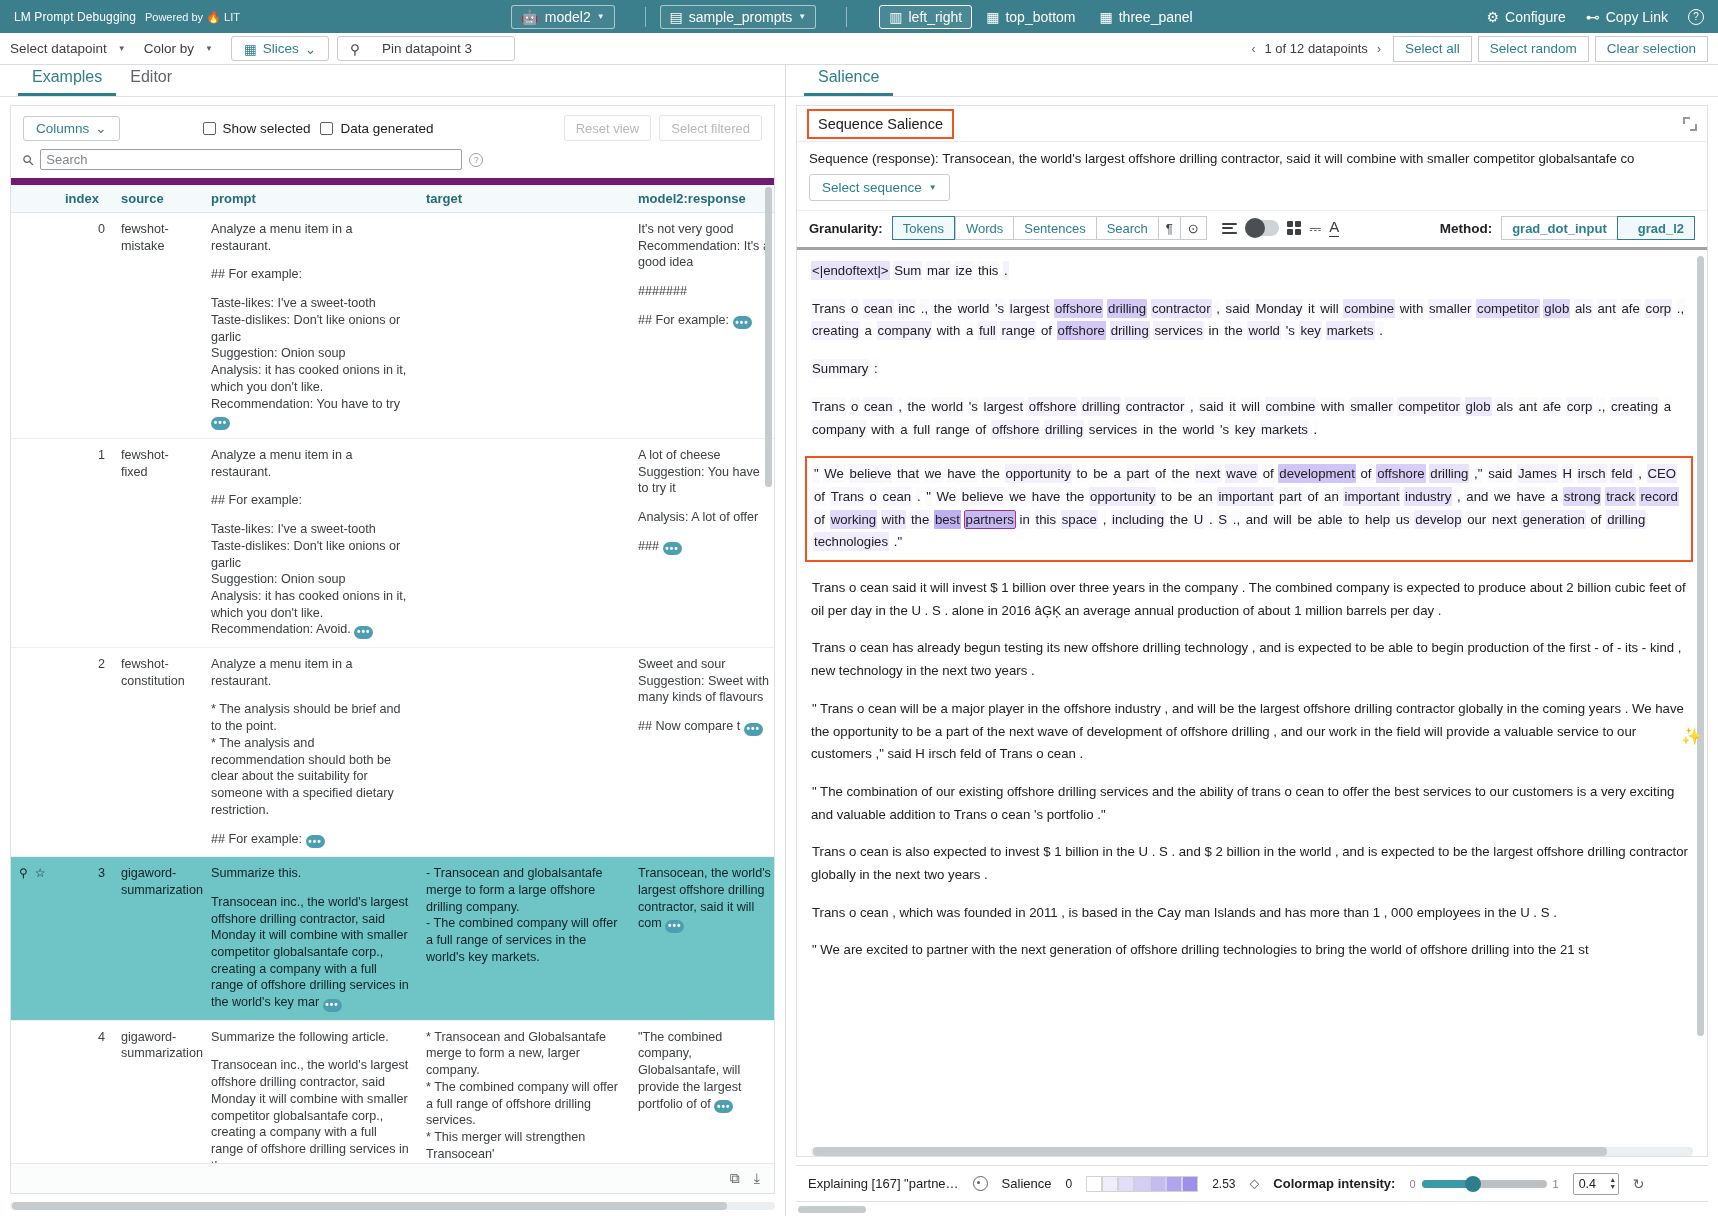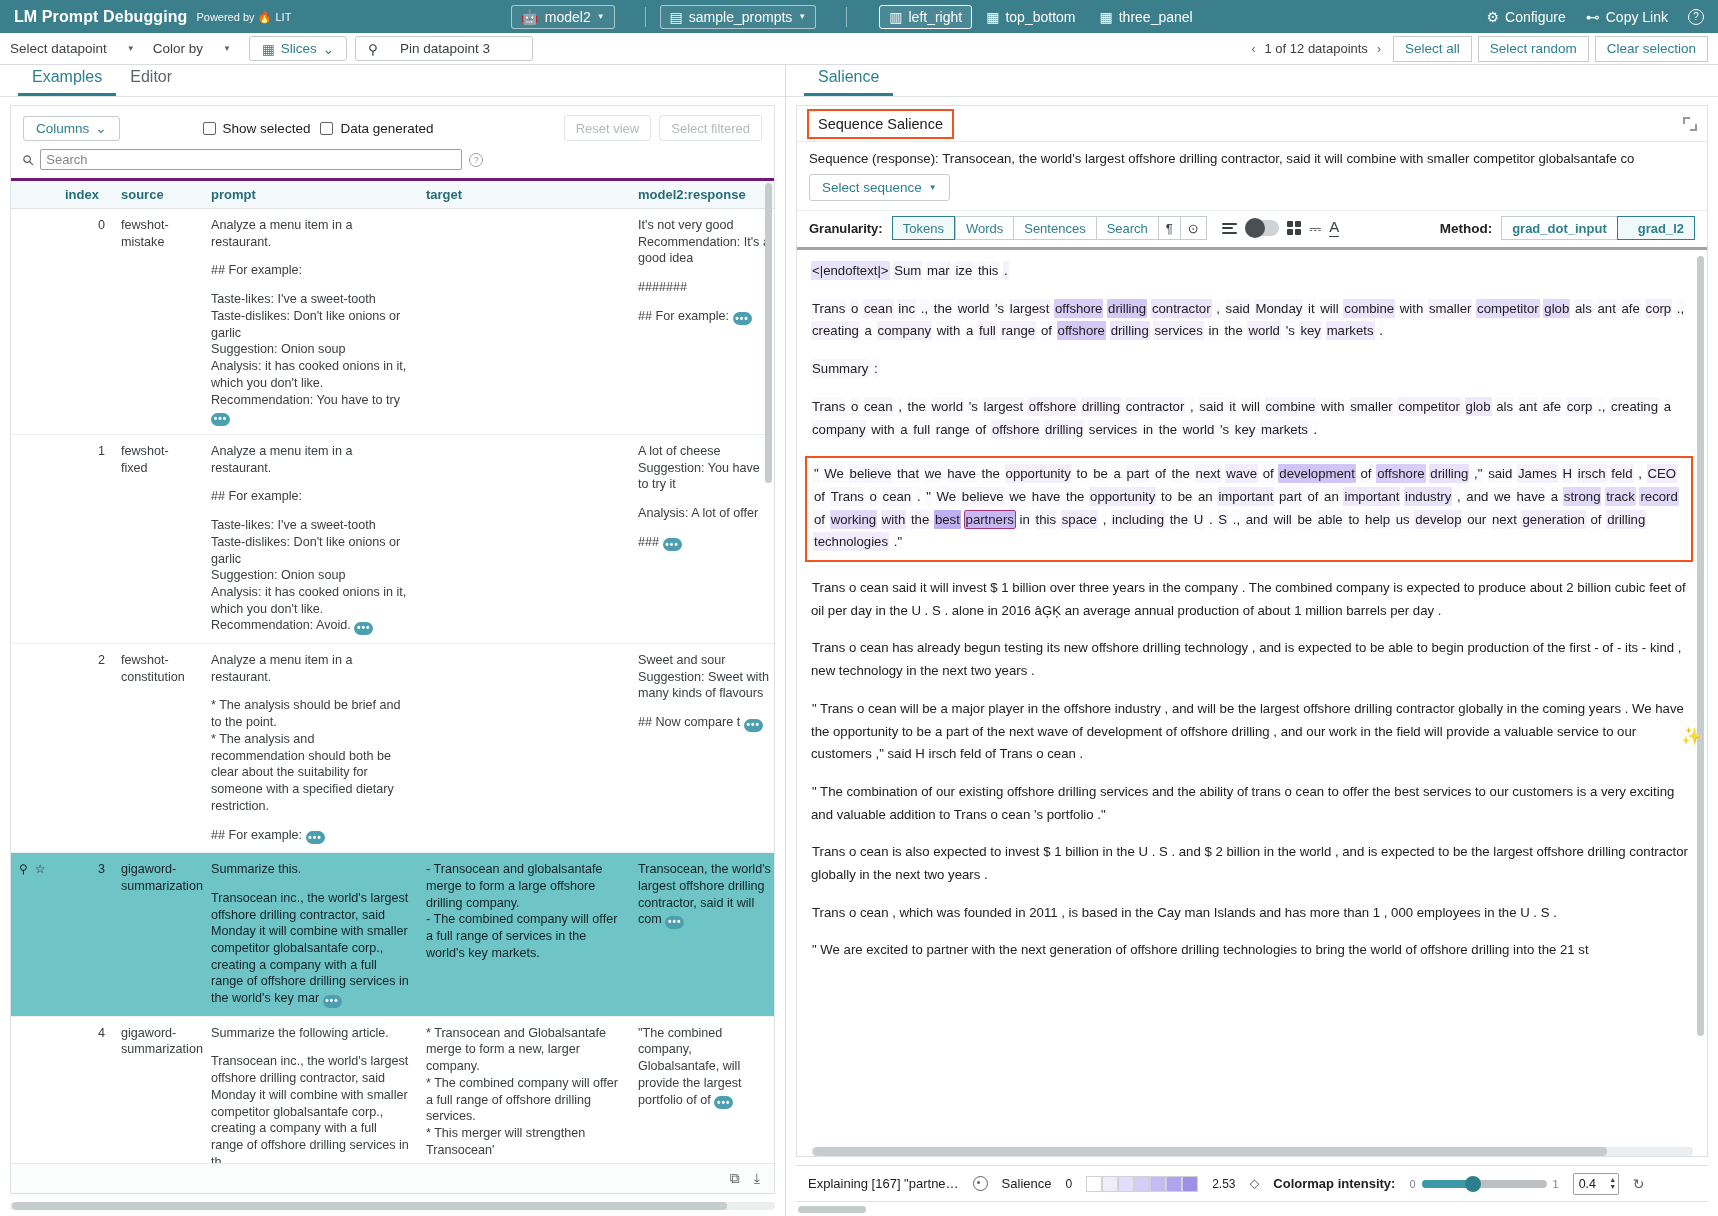--- a/index.html
+++ b/index.html
@@ -16,21 +16,21 @@
   .topbar {
     height: 33px;
     background: #3c7f8c;
     color: #fff;
     display: flex;
     align-items: center;
     padding: 0 14px;
     font-size: 13px;
     position: relative;
   }
-  .app-title { font-size: 16px; font-weight: bold; letter-spacing: .1px; text-align: center; }
+  .app-title { font-size: 12px; font-weight: normal; letter-spacing: .1px; text-align: center; }
   .powered { font-size: 11px; margin-left: 9px; opacity: .95; display:flex; align-items:center; gap:3px;}
   .flame { font-size: 12px; }
   .topbar-center {
     position: absolute; left: 0; right: 0;
     display: flex; align-items: center; justify-content: center; gap: 0;
     pointer-events: none;
   }
   .topbar-center > * { pointer-events: auto; }
   .sel-chip {
     border: 1px solid rgba(255,255,255,.55);
@@ -67,21 +67,21 @@
   
   .subbar {
     height: 32px;
     background: #fff;
     border-bottom: 1px solid #dadce0;
     display: flex; align-items: center;
     padding: 0 10px;
     font-size: 13.5px;
     color: #3c4043;
   }
-  .subbar-item { display:flex; align-items:center; gap:20px; margin-right: 18px; }
+  .subbar-item { display:flex; align-items:center; gap:11px; margin-right: 18px; }
   .subbar-item .caret { font-size: 8px; color:#5f6368; }
   .outline-btn {
     border: 1px solid #c8ccd0; border-radius: 3px;
     padding: 4px 12px; display:flex; align-items:center; gap:6px;
     font-size: 13.5px; background:#fff; color:#2d7f8e;
     margin-right: 8px; height: 25px;
   }
   .outline-btn.dark { color:#3c4043; }
   .subbar-right { margin-left:auto; display:flex; align-items:center; gap:0; }
   .dp-count { font-size:13px; color:#3c4043; display:flex; align-items:center; gap:9px; margin-right:12px;}
@@ -154,21 +154,21 @@
     font-size:13px; padding:0 5px; font-family:inherit; color:#202124;
     background:#fff;
   }
   .search-input::placeholder { color:#80868b; }
   .q-icon {
     width:14px; height:14px; border:1.3px solid #9aa0a6; border-radius:50%;
     font-size:9px; display:flex; align-items:center; justify-content:center; color:#9aa0a6;
   }
 
   
-  .table-wrap { flex:1; overflow:hidden; position:relative; border-top:3px solid #701a75;}
+  .table-wrap { flex:1; overflow:hidden; position:relative; border-top:7px solid #701a75;}
   table.dt { width:100%; border-collapse:collapse; font-size:12.6px; table-layout:fixed;}
   table.dt thead th {
     background:#f4fafb; color:#256c78; font-weight:bold; text-align:left;
     padding:6px 8px; font-size:13px; border-bottom:1px solid #e0e3e5;
     white-space:nowrap;
   }
   table.dt td {
     padding:8px 8px; vertical-align: top; color:#3c4043; line-height:1.33;
     border-bottom:1px solid #edf0f1;
   }

